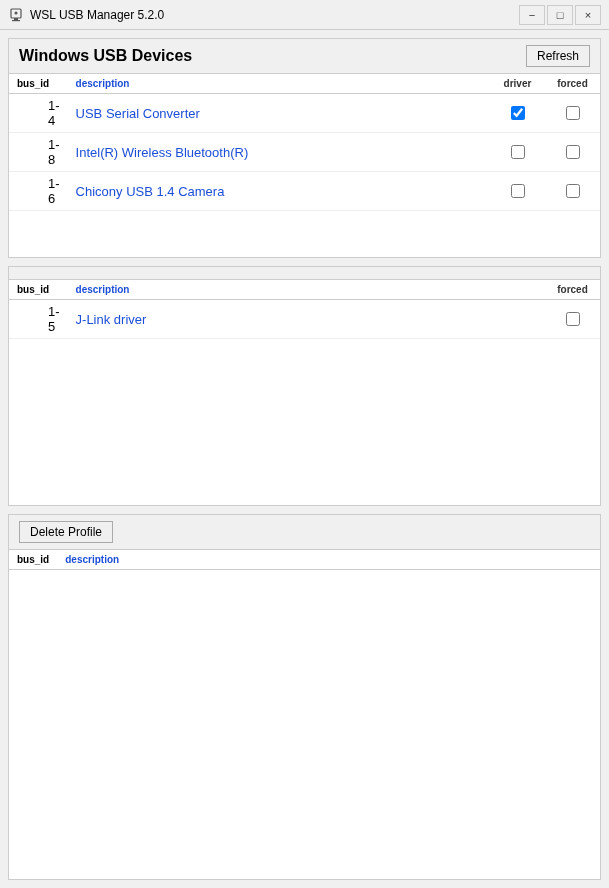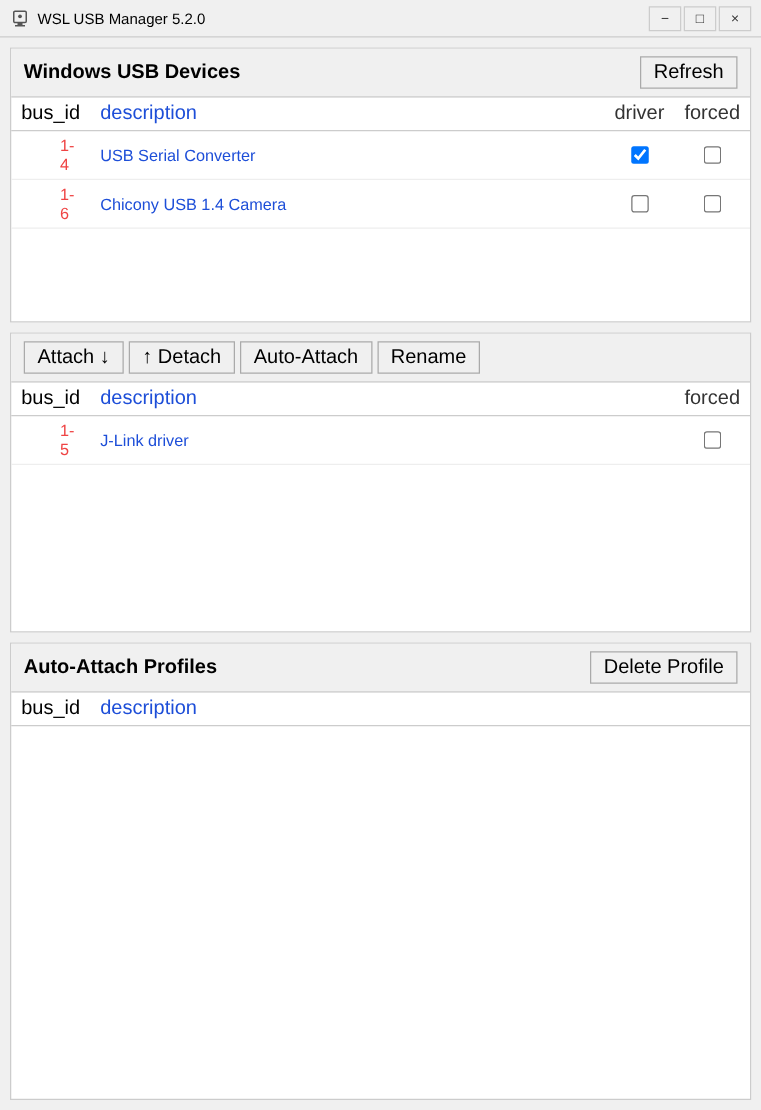--- a/index.html
+++ b/index.html
@@ -80,39 +80,39 @@
       padding: 0;
     }
     .panel-windows { flex: 0 0 auto; min-height: 220px; }
     .panel-forwarded { flex: 0 0 auto; min-height: 240px; }
     .panel-autoattach { flex: 1; }
     .btn {
       padding: 3px 10px;
       background: #f0f0f0;
       border: 1px solid #aaa;
       cursor: pointer;
-      font-size: 16px;
+      font-size: 12px;
       color: #000;
     }
     .btn-group {
       display: flex;
       gap: 4px;
     }
     table {
       width: 100%;
       border-collapse: collapse;
     }
     thead tr {
       border-bottom: 1px solid #ccc;
     }
     thead th {
       padding: 4px 8px;
       text-align: left;
-      font-weight: normal;
-      font-size: 16px;
+      font-weight: bold;
+      font-size: 10px;
       color: #333;
     }
     tbody tr {
       border-bottom: 1px solid #eee;
     }
     tbody td {
       padding: 4px 8px;
       font-size: 13px;
     }
     .col-busid { width: 45px; color: #000; }
@@ -122,21 +122,21 @@
     .checkbox-cell {
       display: flex;
       justify-content: center;
       align-items: center;
     }
     input[type="checkbox"] {
       width: 14px;
       height: 14px;
       cursor: pointer;
     }
-    .busid-cell { color: #ef4444; padding-left: 39px; }
+    .busid-cell { color: #000000; padding-left: 39px; }
   </style>
 </head>
 <body>
 
 <div class="title-bar">
   <div class="title-bar-icon">
     <svg width="14" height="14" viewBox="0 0 14 14">
       <rect x="2" y="1" width="10" height="9" rx="1" fill="none" stroke="#555" stroke-width="1.2"></rect>
       <rect x="5" y="10" width="4" height="2" fill="#555"></rect>
       <rect x="3" y="12" width="8" height="1.2" fill="#555"></rect>
@@ -177,46 +177,54 @@
           <input type="checkbox" checked="" style="">
         </div>
       </td>
       <td class="col-forced">
         <div class="checkbox-cell">
           <input type="checkbox" style="">
         </div>
       </td>
     </tr>
             <tr>
+      <td class="col-busid busid-cell">1-8</td>
+      <td class="col-desc">Intel(R) Wireless Bluetooth(R)</td>
+      <td class="col-bound">
+        <div class="checkbox-cell">
+          <input type="checkbox" style="">
+        </div>
+      </td>
+      <td class="col-forced">
+        <div class="checkbox-cell">
+          <input type="checkbox" style="">
+        </div>
+      </td>
+    </tr>
+            <tr>
       <td class="col-busid busid-cell">1-6</td>
       <td class="col-desc">Chicony USB 1.4 Camera</td>
       <td class="col-bound">
         <div class="checkbox-cell">
           <input type="checkbox" style="">
         </div>
       </td>
       <td class="col-forced">
         <div class="checkbox-cell">
           <input type="checkbox" style="">
         </div>
       </td>
     </tr>
           </tbody>
       </table>
     </div>
   </div>
 
   <div class="panel panel-forwarded">
     <div class="panel-header">
-      <div class="btn-group">
-        <button class="btn">Attach ↓</button>
-        <button class="btn">↑ Detach</button>
-        <button class="btn">Auto-Attach</button>
-        <button class="btn">Rename</button>
-      </div>
     </div>
     <div class="panel-body">
       <table>
         <thead>
           <tr>
             <th class="col-busid">bus_id</th>
             <th class="col-desc">description</th>
             <th class="col-forced">forced</th>
           </tr>
         </thead>
@@ -230,21 +238,20 @@
         </div>
       </td>
     </tr>
           </tbody>
       </table>
     </div>
   </div>
 
   <div class="panel panel-autoattach">
     <div class="panel-header">
-      <span class="panel-title">Auto-Attach Profiles</span>
       <button class="btn">Delete Profile</button>
     </div>
     <div class="panel-body">
       <table>
         <thead>
           <tr>
             <th class="col-busid">bus_id</th>
             <th class="col-desc">description</th>
           </tr>
         </thead>

